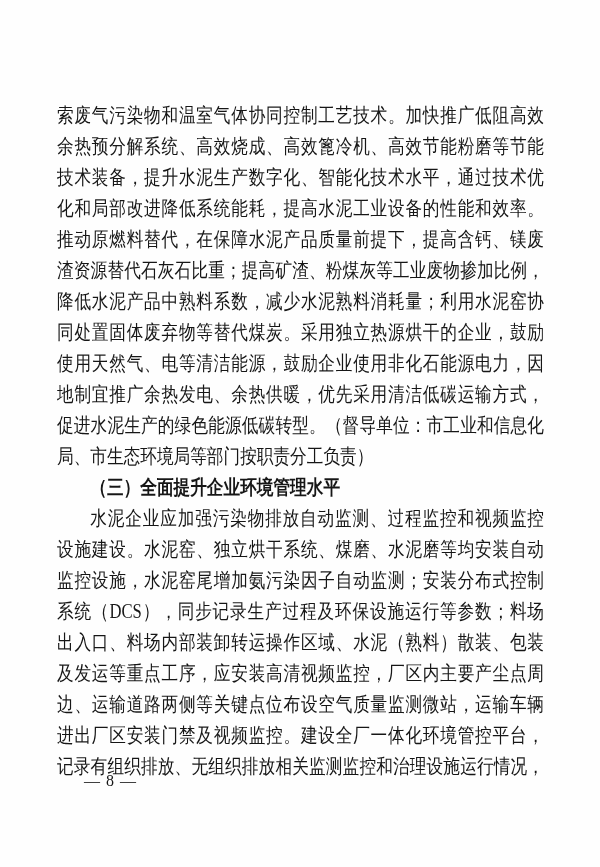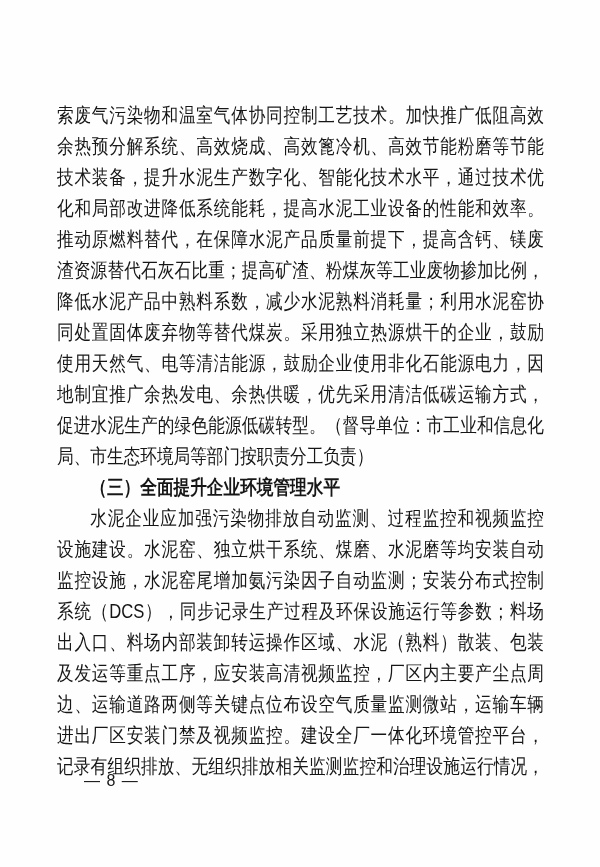--- a/index.html
+++ b/index.html
@@ -5,21 +5,21 @@
   html, body {
     margin: 0;
     padding: 0;
   }
   .page {
     position: relative;
     width: 600px;
     height: 867px;
     background: #fefefe;
     overflow: hidden;
-    font-family: Liberation Sans, sans-serif;
+    font-family: Liberation Serif, serif;
   }
   .text-block {
     position: absolute;
     left: 57px;
     top: 100px;
     width: 487px;
   }
   .line {
     width: 585px;
     height: 31px;

